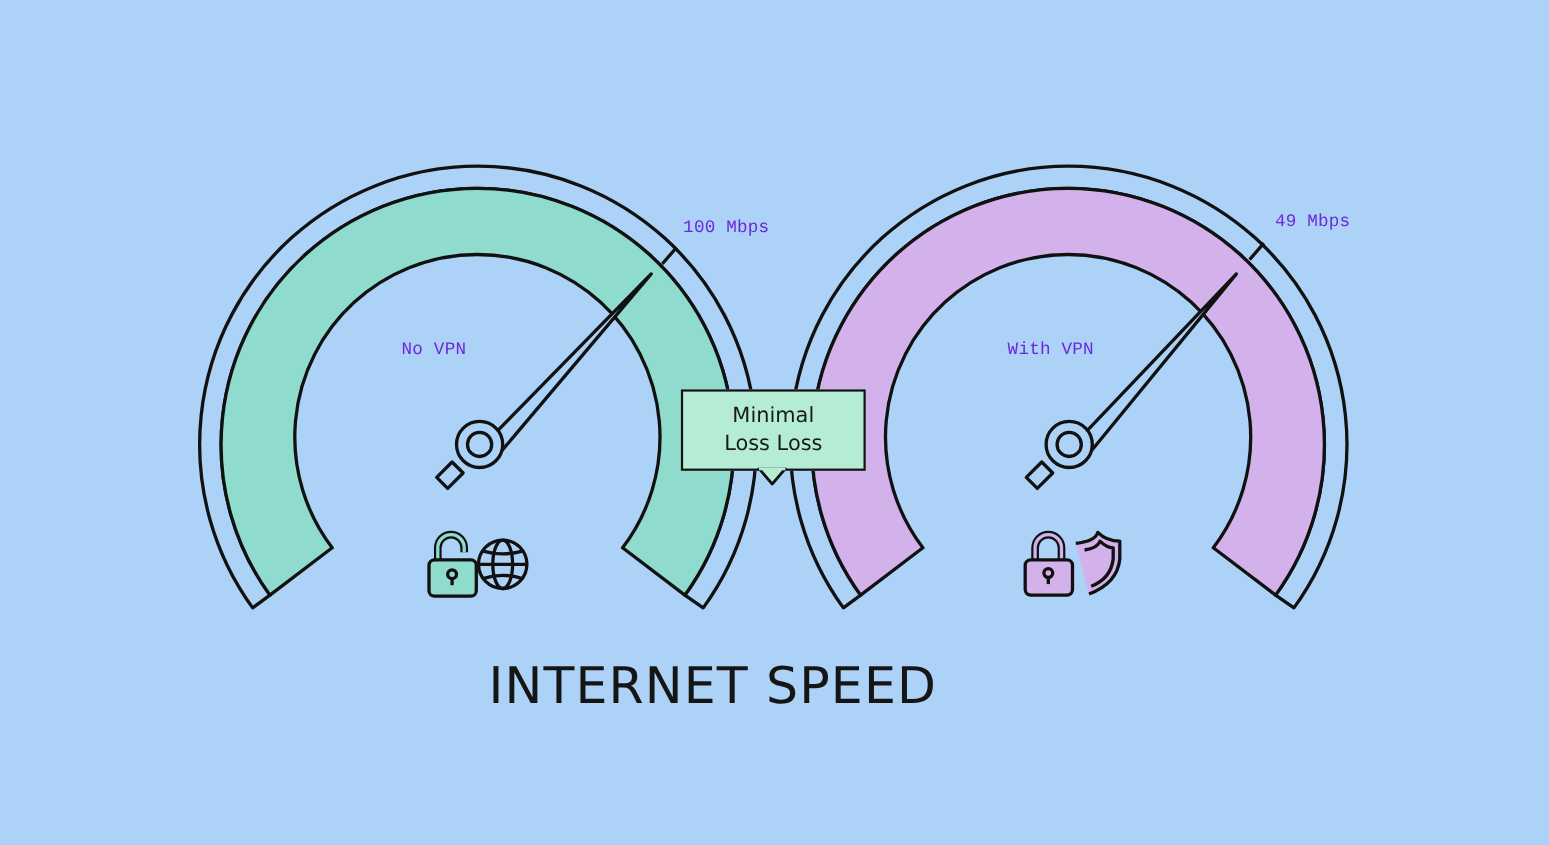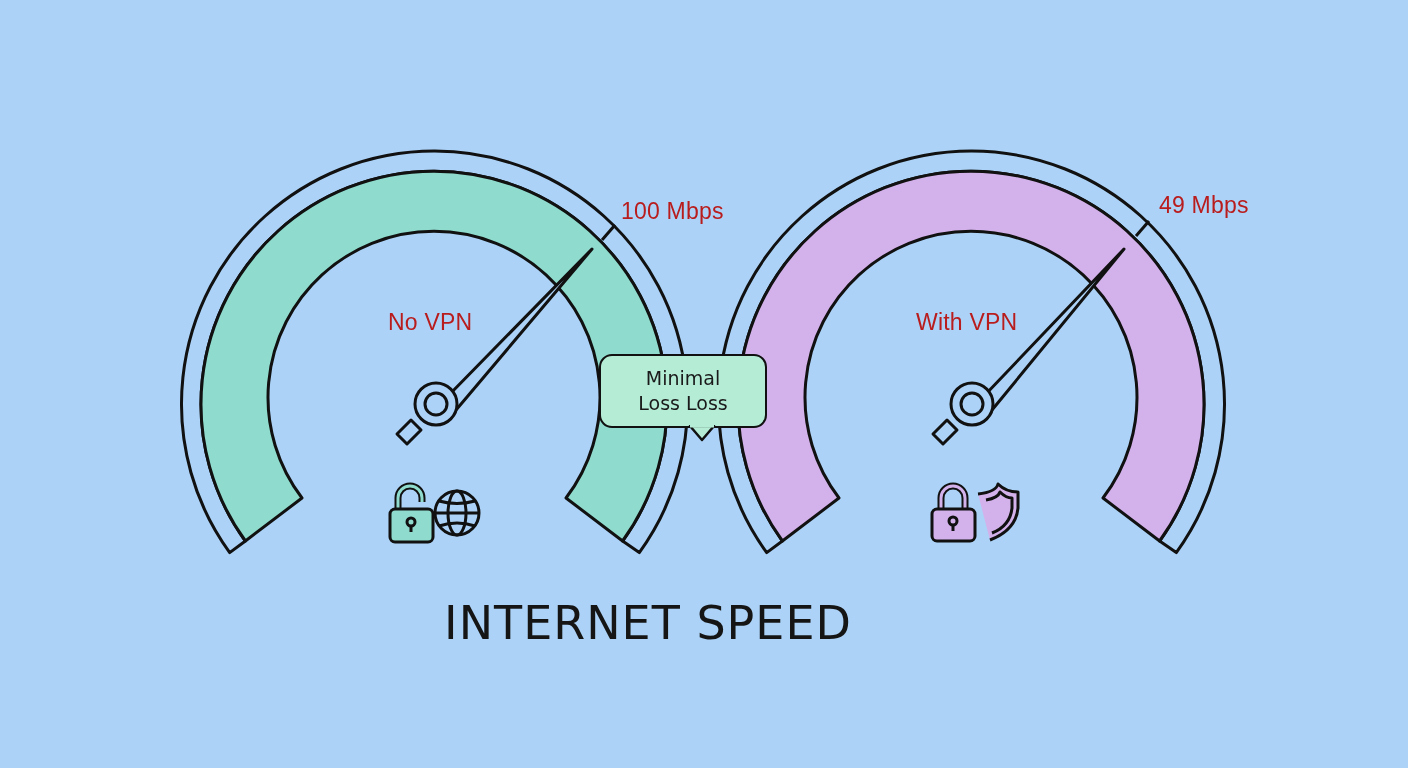--- a/index.html
+++ b/index.html
@@ -1,21 +1,21 @@
 <!DOCTYPE html>
 <html><head>
 <meta charset="utf-8">
 <style>
   html, body { margin:0; padding:0; }
   body { width:1408px; height:768px; background:#acd3f7; overflow:hidden; position:relative;
          font-family:"DejaVu Sans", sans-serif; color:#111; }
   svg#art { position:absolute; left:0; top:0; }
-  .lbl { position:absolute; font-size:23px; color:#b91c1c; white-space:nowrap; font-family:Liberation Sans, sans-serif; letter-spacing:0.2px; }
-  .callout { position:absolute; left:599px; top:354px; width:168px; height:74px; background:#b4ecd6;
-             border:2.5px solid #111; border-radius:13px; box-sizing:border-box; text-align:center;
+  .lbl { position:absolute; font-size:16px; color:#6d28d9; white-space:nowrap; font-family:Liberation Mono, monospace; letter-spacing:0.2px; }
+  .callout { position:absolute; left:619px; top:354px; width:168px; height:74px; background:#b4ecd6;
+             border:2.5px solid #111; border-radius:0; box-sizing:border-box; text-align:center;
              font-size:19px; line-height:25px; padding-top:10px; color:#1a1a1a; }
   .title { position:absolute; left:0; width:1296px; top:596px; text-align:center; font-size:46px;
            letter-spacing:1px; color:#151515; font-family:"DejaVu Sans", sans-serif; font-weight:normal; }
 </style>
 </head>
 <body>
 
 <svg id="art" width="1408" height="768" viewBox="0 0 1408 768" xmlns="http://www.w3.org/2000/svg">
 
   <g stroke="#111" stroke-width="3" stroke-linejoin="round" fill="none">
@@ -67,21 +67,21 @@
 
     <g>
       <path d="M 978 494 Q 996 492 998 484 Q 1006 492 1018 492 L 1018 508 Q 1016 530 990 540" fill="#d3b1ea"></path>
       <path d="M 986 500 Q 998 498 1000 492 Q 1006 498 1012 498 L 1012 508 Q 1010 526 992 533"></path>
     </g>
   </g>
 </svg>
 
 <div class="lbl" style="left:621px; top:198px;">100 Mbps</div>
 <div class="lbl" style="left:1159px; top:192px;">49 Mbps</div>
-<div class="lbl" style="left:388px; top:309px;">No VPN</div>
+<div class="lbl" style="left:365px; top:309px;">No VPN</div>
 <div class="lbl" style="left:916px; top:309px;text-align:right;">With VPN</div>
 
 <div class="callout">
   <div>Minimal</div>
   <div>Loss Loss</div>
 </div>
 <svg style="position:absolute;left:688px;top:425px;" width="30" height="20">
   <polygon points="2,1 14,15 26,1" fill="#b4ecd6" stroke="#111" stroke-width="2.5" stroke-linejoin="round"></polygon>
   <line x1="2" y1="1" x2="26" y2="1" stroke="#b4ecd6" stroke-width="3"></line>
 </svg>

